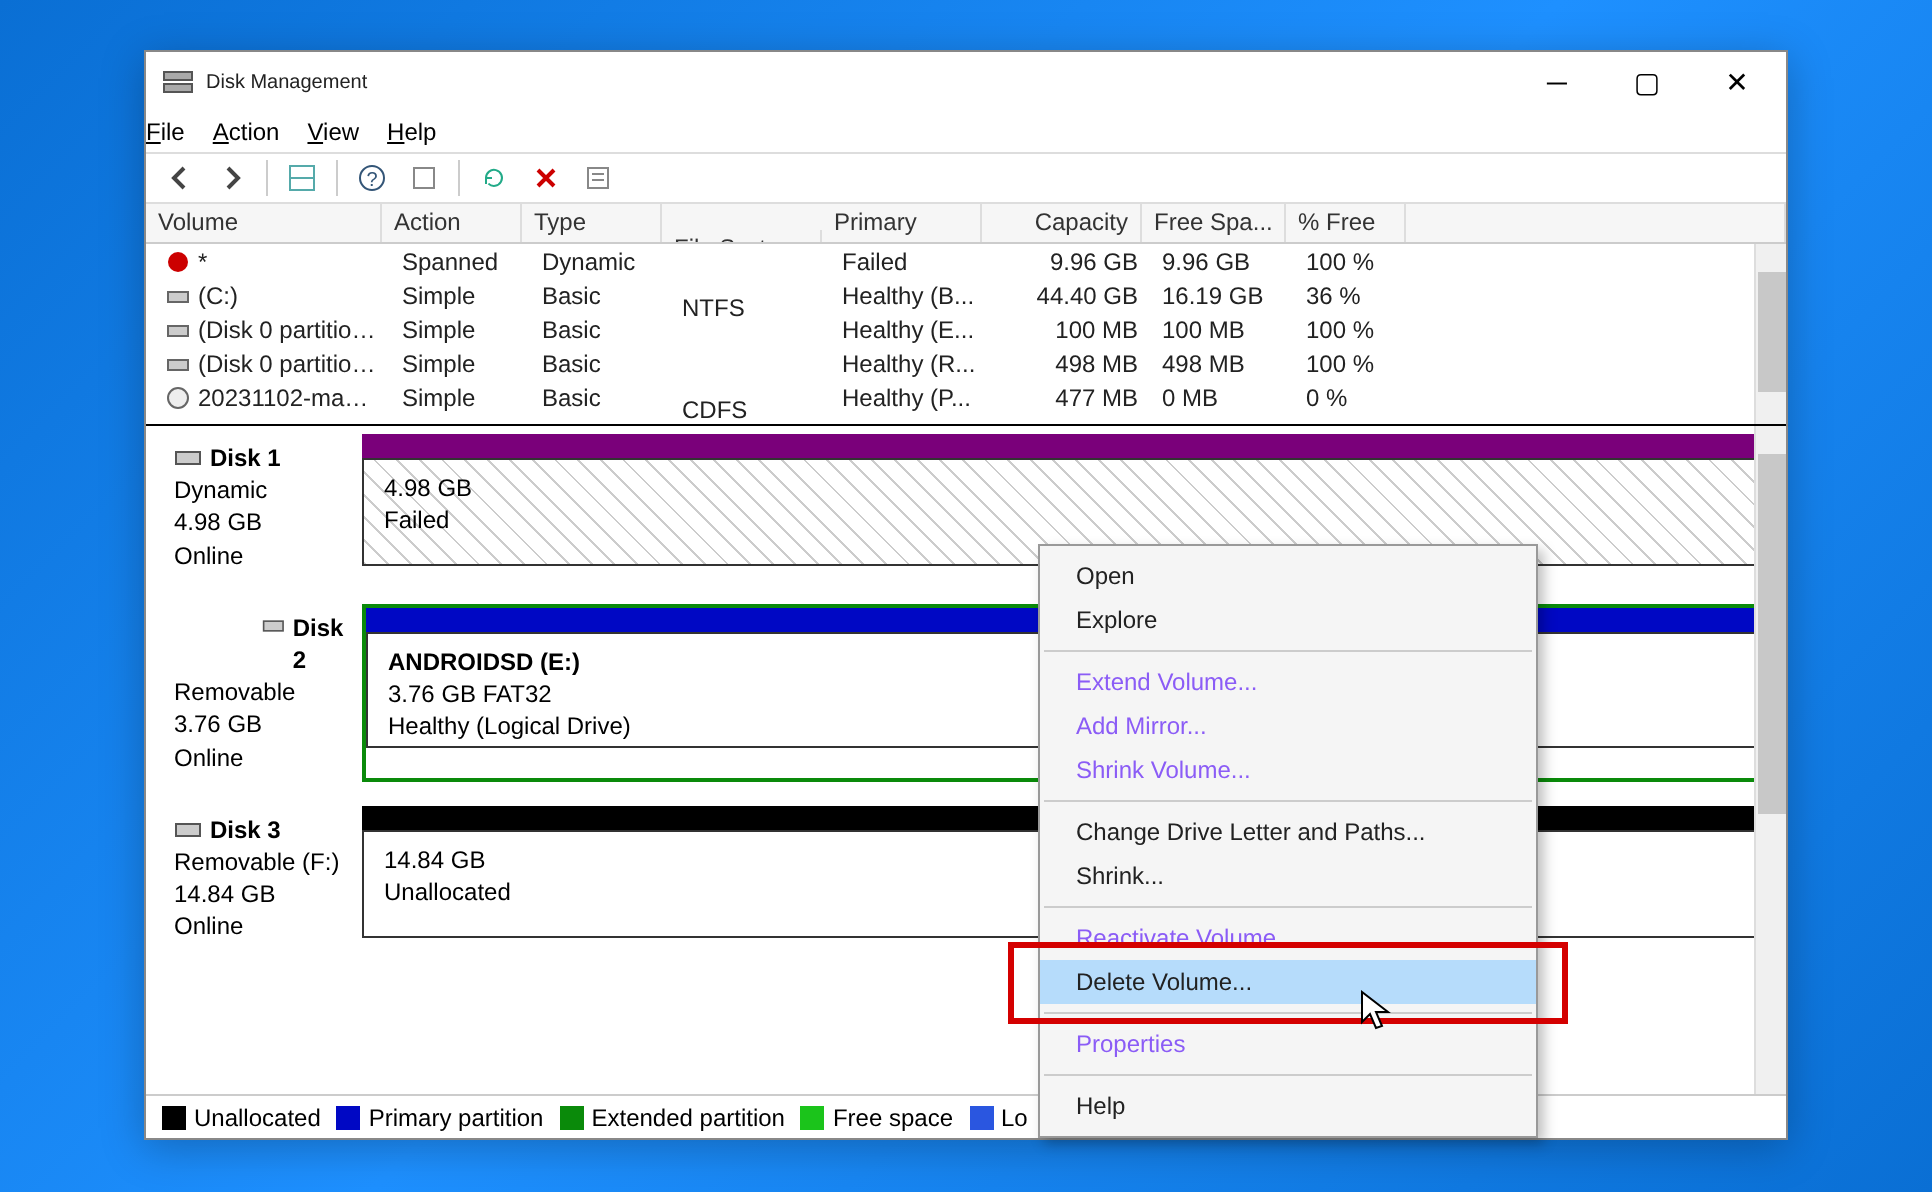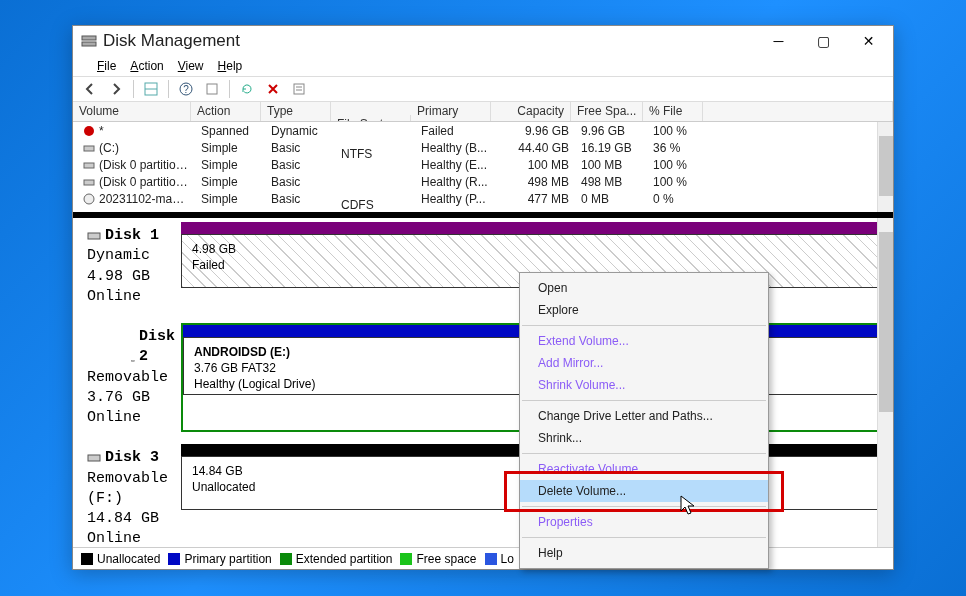--- a/index.html
+++ b/index.html
@@ -26,41 +26,41 @@
 }
 .titlebar {
   height: 30px;
   display: flex;
   align-items: center;
   padding: 0 2px 0 8px;
   background: #fff;
   border-bottom: 0;
 }
 .titlebar .icon { width:16px; height:16px; margin-right:6px; }
-.titlebar .title { flex:1; font-size:17px; color:#222; }
+.titlebar .title { flex:1; font-size:10px; color:#222; }
 .titlebar .winbtn { width:45px; height:30px; display:flex; align-items:center; justify-content:center; font-size:14px; }
-.menubar { height:20px; display:flex; align-items:center; gap:14px; padding:0 24px; background:#fff; font-size:12px; }
+.menubar { height:20px; display:flex; align-items:center; gap:14px; padding:0 0; background:#fff; font-size:12px; }
 .menubar span { text-decoration:underline; text-decoration-color:transparent; }
 .menubar span:first-letter { text-decoration:underline; }
 .toolbar { height:26px; display:flex; align-items:center; gap:4px; padding:0 6px; border-top:1px solid #ddd; border-bottom:1px solid #ddd; }
 .tbtn { width:22px; height:22px; display:flex; align-items:center; justify-content:center; color:#555; }
 .tbtn svg { width:16px; height:16px; }
 .tsep { width:1px; height:18px; background:#ccc; margin:0 2px; }
 .content { flex:1; display:flex; flex-direction:column; position:relative; overflow:hidden; background:#fff; }
-.listpane { border-bottom:6px solid #000000; }
+.listpane { border-bottom:1px solid #000000; }
 .listheader { display:flex; background:#f6f6f6; border-bottom:1px solid #ccc; height:20px; }
 .listheader .col { border-right:1px solid #ddd; padding:2px 6px; font-size:12px; color:#333; overflow:hidden; white-space:nowrap; }
 .c0{width:118px;} .c1{width:70px;} .c2{width:70px;} .c3{width:80px;margin-top:13px;} .c4{width:80px;} .c5{width:80px;text-align:right;} .c6{width:72px;} .c7{width:60px;} .cx{flex:1;}
 .listbody { height:90px; overflow:hidden; position:relative; }
 .row { display:flex; height:17px; align-items:center; padding-left:4px; }
 .row .cell { padding:0 6px; font-size:12px; color:#222; overflow:hidden; white-space:nowrap; text-overflow:ellipsis; }
 .diskicon { width:12px; height:12px; display:inline-block; vertical-align:middle; margin-right:4px; }
 .graphpane { flex:1; overflow:hidden; position:relative; padding:4px 8px; }
 .diskrow { display:flex; margin-bottom:12px; }
-.diskinfo { width:100px; padding:4px 6px; font-size:15px; line-height:1.35;font-family:Liberation Mono, monospace; }
+.diskinfo { width:100px; padding:4px 6px; font-size:12px; line-height:1.35; }
 .diskinfo .dname { font-weight:bold; }
 .diskarea { flex:1; position:relative; }
 .disktop { height:12px; background:#7a007a; }
 .diskvol { border:1px solid #333; padding:6px 10px; font-size:12px; line-height:1.35; background:#fff; position:relative; }
 .hatch {
   background-image: repeating-linear-gradient(45deg, #ccc 0, #ccc 1px, #fff 1px, #fff 8px);
 }
 .legend { position:absolute; bottom:0; left:0; right:0; height:22px; border-top:1px solid #ccc; display:flex; align-items:center; gap:8px; padding:0 8px; font-size:12px; background:#fff; }
 .swatch { width:12px; height:12px; display:inline-block; margin-right:4px; vertical-align:middle; }
 
@@ -164,21 +164,21 @@
 
     <div class="listpane">
       <div class="listheader">
         <div class="col c0">Volume</div>
         <div class="col c1">Action</div>
         <div class="col c2">Type</div>
         <div class="col c3">File System</div>
         <div class="col c4">Primary</div>
         <div class="col c5">Capacity</div>
         <div class="col c6">Free Spa...</div>
-        <div class="col c7">% File</div>
+        <div class="col c7">% Free</div>
         <div class="col cx"></div>
       </div>
       <div class="listbody">
         <div class="row">
           <div class="cell c0"><span class="diskicon"><svg viewBox="0 0 12 12">
                   <circle cx="6" cy="6" r="5" fill="#c00"></circle>
                 </svg></span><span>*</span></div>
           <div class="cell c1">Spanned</div>
           <div class="cell c2">Dynamic</div>
           <div class="cell c3"></div>
@@ -259,21 +259,21 @@
           <div class="disktop" style="background:#7a007a;"></div>
           <div class="diskvol hatch" style="height:54px;">
             <div>4.98 GB</div>
             <div>Failed</div>
           </div>
         </div>
       </div>
 
       <div class="diskrow">
         <div class="diskinfo">
-          <div style="display:flex;align-items:flex-end;gap:4px;margin-left:44px;">
+          <div style="display:flex;align-items:flex-start;gap:4px;margin-left:44px;">
               <svg width="14" height="14" viewBox="0 0 14 14">
                 <rect x="1" y="4" width="12" height="6" fill="#ccc" stroke="#555"></rect>
               </svg>
               <span class="dname">Disk 2</span>
             </div>
           <div>Removable</div>
           <div>3.76 GB</div>
           <div>Online</div>
         </div>
         <div class="diskarea" style="width:340px; border:2px solid #0a8a0a;">

